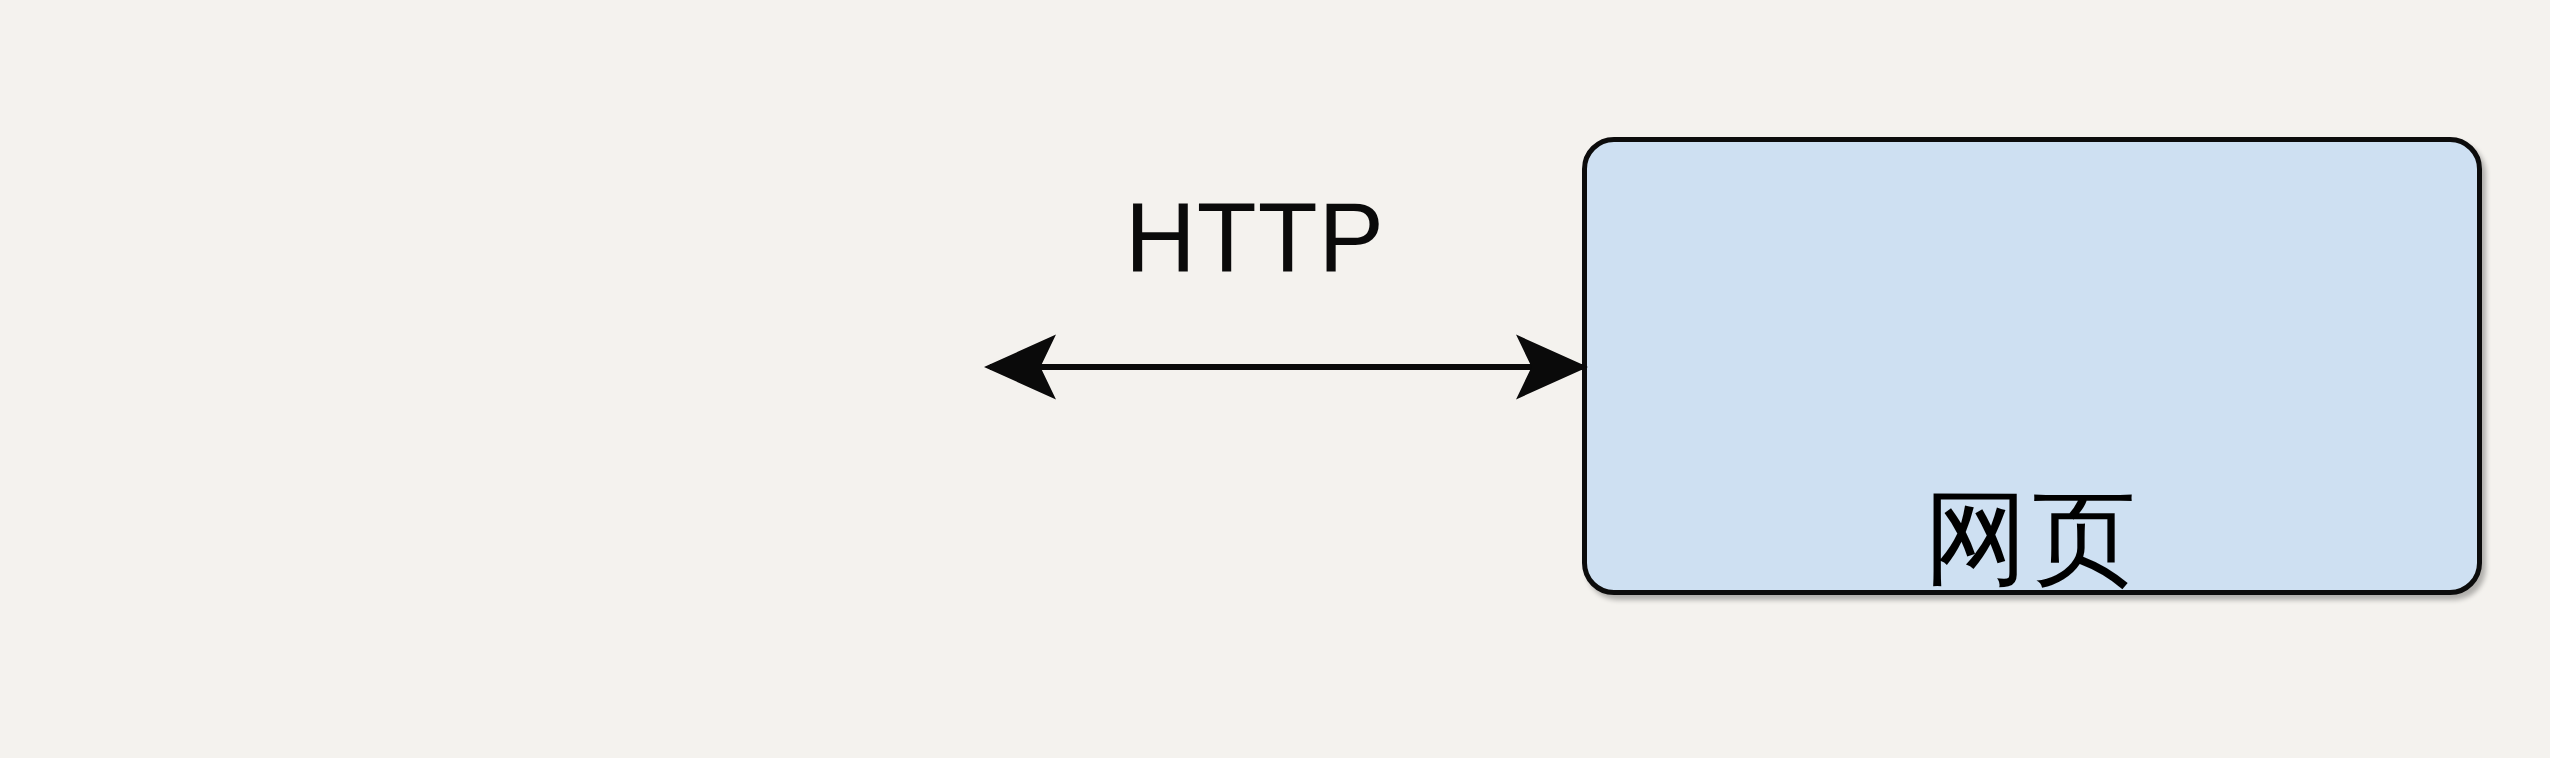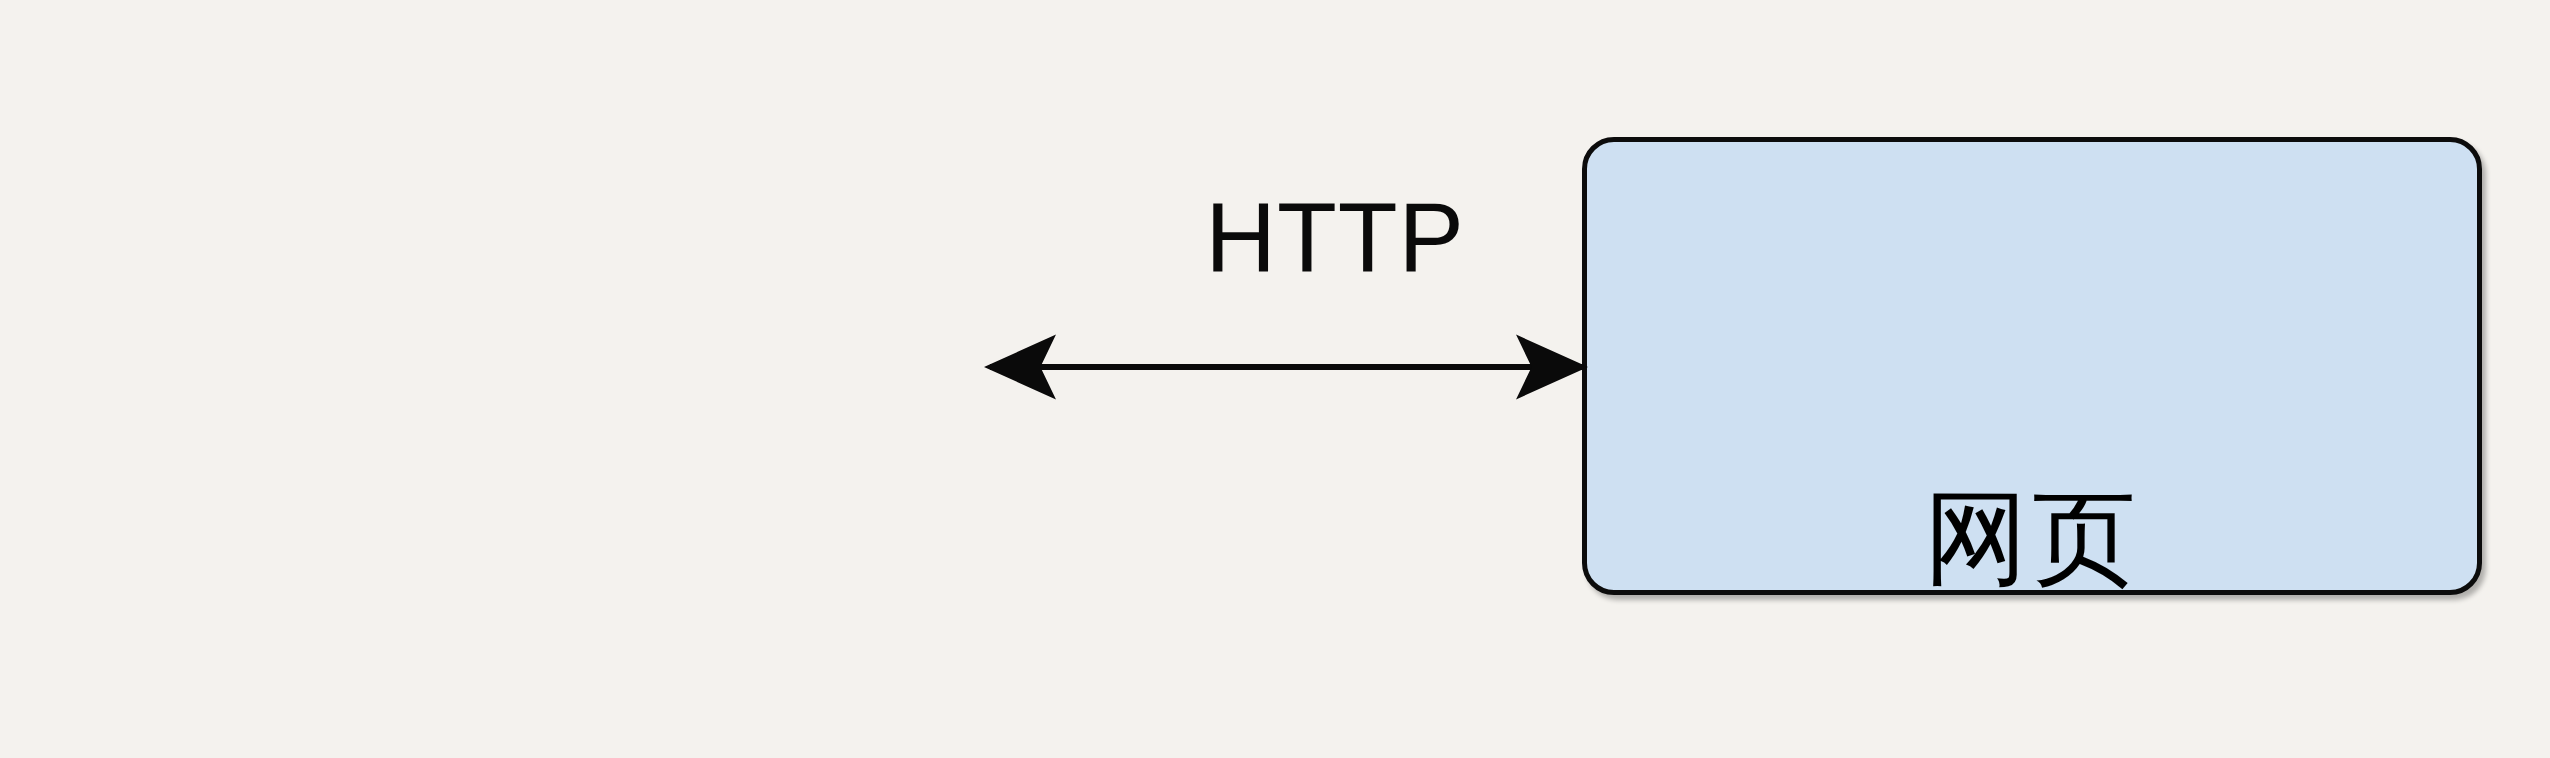--- a/index.html
+++ b/index.html
@@ -68,21 +68,21 @@
     width: 2550px;
     height: 758px;
     pointer-events: none;
   }
 
   #edge-label {
     position: absolute;
     left: 1125px;
     top: 188px;
     width: 340px;
-    text-align: right;
+    text-align: left;
     font-family: "Liberation Sans", "DejaVu Sans", sans-serif;
     font-size: 98px;
     line-height: 1;
     color: #0a0a0a;
     letter-spacing: 1px;
     white-space: nowrap;
     user-select: none;
   }
 </style>
 </head>

